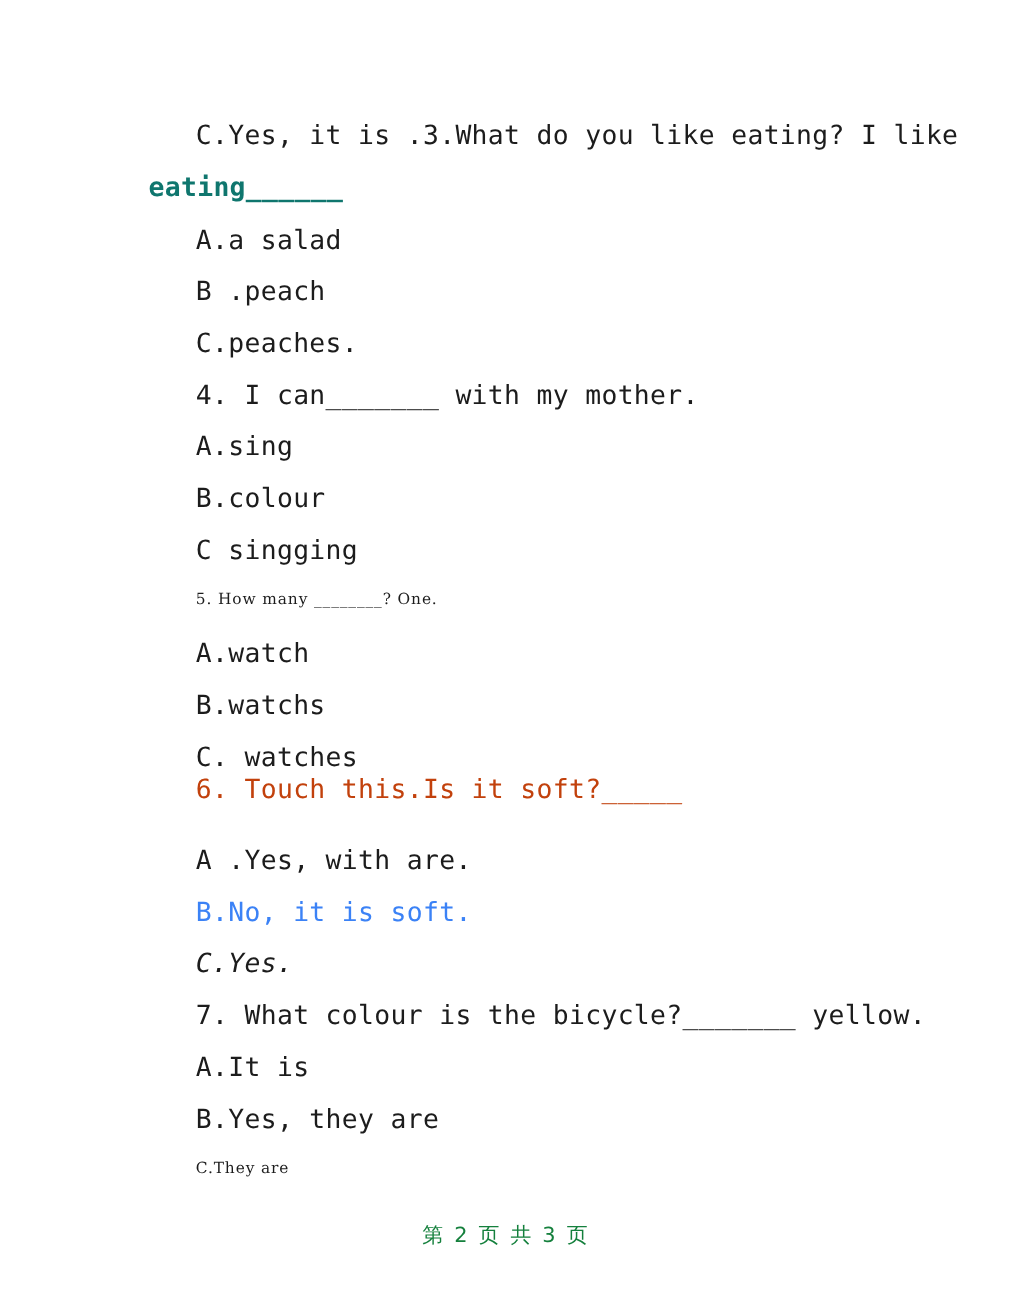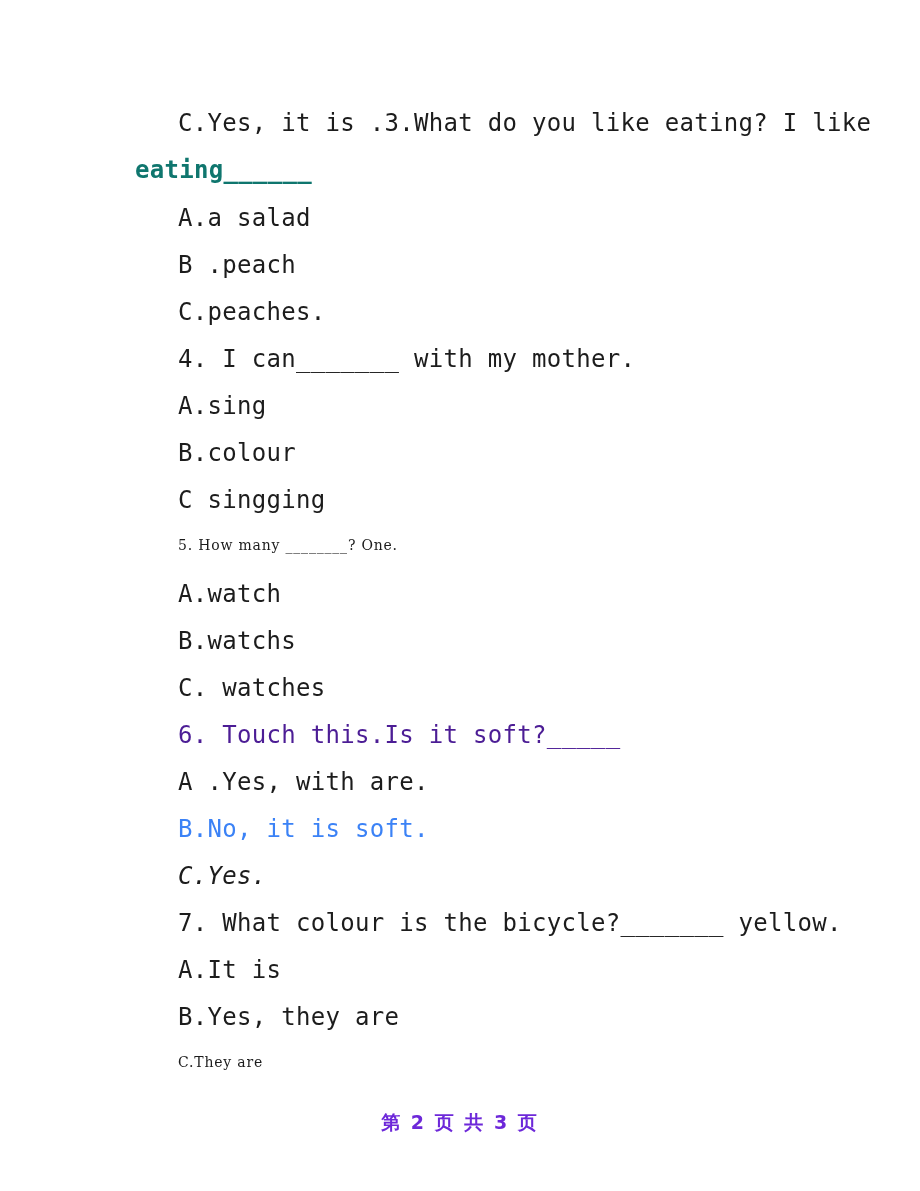--- a/index.html
+++ b/index.html
@@ -90,33 +90,33 @@
     <div class="line mono indent" style="top: 487px; color: rgb(28, 28, 28);">C singging</div>
 
     <div class="line serifwide indent" style="top: 532px; color: rgb(28, 28, 28);">5. How many ________? One.</div>
 
     <div class="line mono indent" style="top: 581px; color: rgb(28, 28, 28);">A.watch</div>
 
     <div class="line mono indent" style="top: 628px; color: rgb(28, 28, 28);">B.watchs</div>
 
     <div class="line mono indent" style="top: 675px; color: rgb(28, 28, 28);">C. watches</div>
 
-    <div class="line mono indent" style="top: 722px; color: #4c1d95;">6. Touch this.Is it soft?_____</div>
+    <div class="line mono indent" style="top: 704px; color: #c2410c;">6. Touch this.Is it soft?_____</div>
 
     <div class="line mono indent" style="top: 769px; color: rgb(28, 28, 28);">A .Yes, with are.</div>
 
     <div class="line mono indent" style="top: 816px; color: #3b82f6;">B.No, it is soft.</div>
 
     <div class="line mono indent" style="top: 863px; color: rgb(28, 28, 28); font-style: italic;">C.Yes.</div>
 
     <div class="line mono indent" style="top: 910px; color: rgb(28, 28, 28);">7. What colour is the bicycle?_______ yellow.</div>
 
     <div class="line mono indent" style="top: 957px; color: rgb(28, 28, 28);">A.It is</div>
 
     <div class="line mono indent" style="top: 1004px; color: rgb(28, 28, 28);">B.Yes, they are</div>
 
     <div class="line serifwide indent" style="top: 1049px; color: rgb(28, 28, 28);">C.They are</div>
 
   </div>
 
-  <div class="footer" style="color: #6d28d9; font-weight: bold;">第 2 页 共 3 页</div>
+  <div class="footer" style="color: #15803d;">第 2 页 共 3 页</div>
 
 </div>
 
 </body></html>

